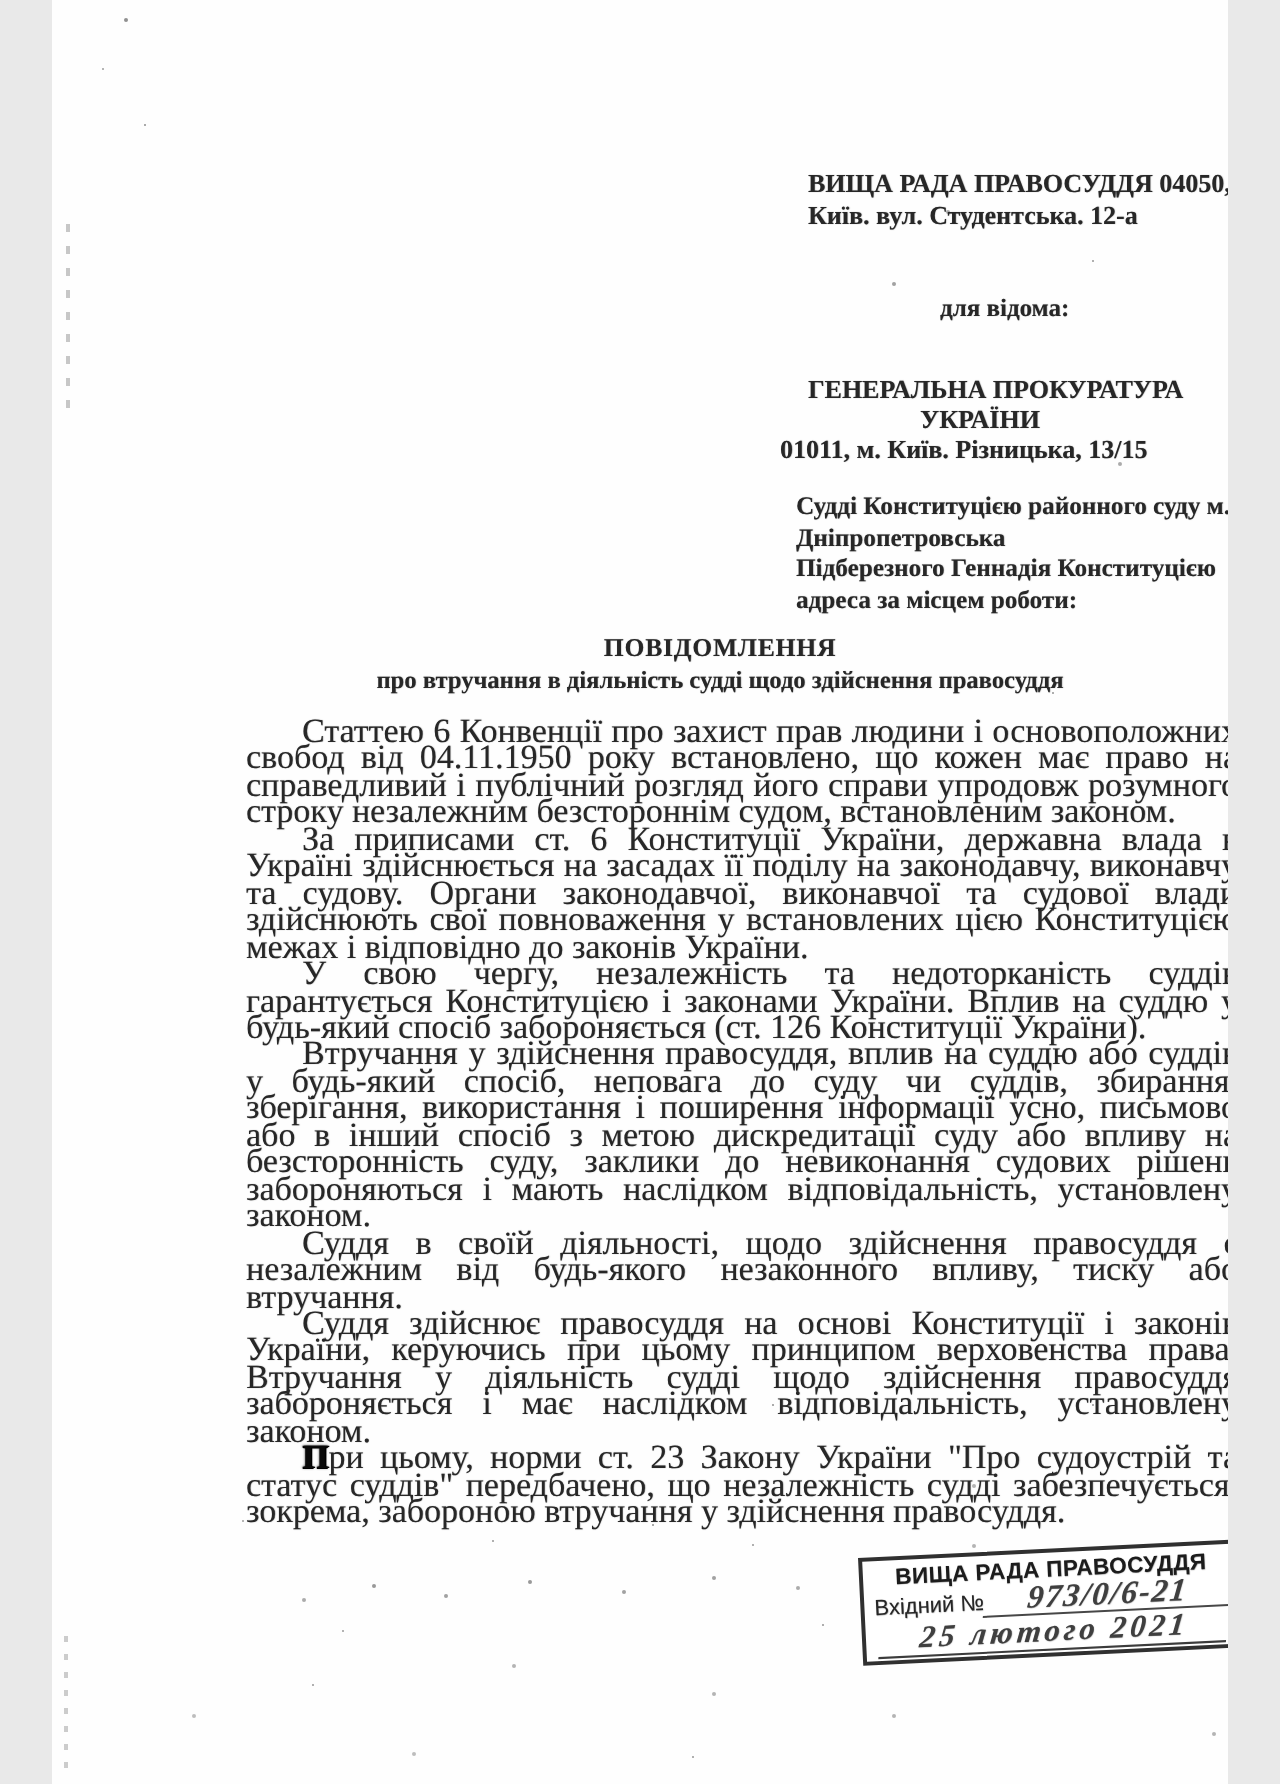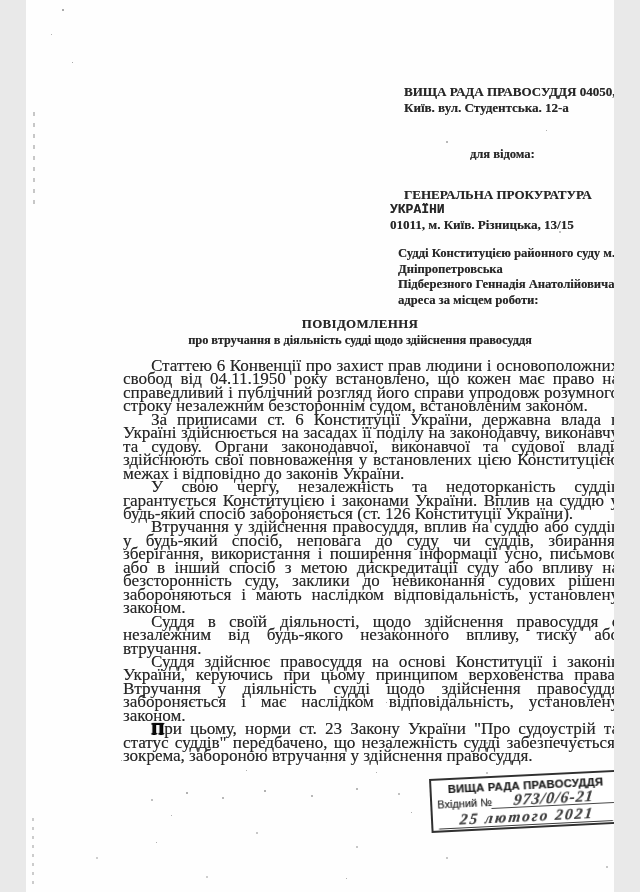--- a/index.html
+++ b/index.html
@@ -34,21 +34,21 @@
       360px 702px #ababab, 520px 702px #b0b0b0, 620px 702px #b0b0b0, 300px 762px #ababab,
       350px 772px #b0b0b0, 620px 762px #b3b3b3, 130px 842px #b0b0b0, 320px 878px #b0b0b0,
       95px 760px #b5b5b5, 270px 745px #b5b5b5, 220px 770px #b0b0b0, 385px 812px #aeaeae,
       145px 815px #b3b3b3, 505px 742px #b3b3b3, 610px 832px #b0b0b0, 628px 878px #b3b3b3; }
 
   
   .sender { position:absolute; left:378px; top:84px; width:240px; font-size:13px; font-weight:bold; line-height:15.5px; }
   .for-info { position:absolute; left:444px; top:147px; font-size:12.5px; font-weight:bold; }
   .prosecutor { position:absolute; left:364px; top:188px; width:200px; font-size:13px; font-weight:bold; line-height:14.8px; }
   .prosecutor .l1 { padding-left:14px; white-space:nowrap;text-align:right; }
-  .prosecutor .l2 { text-align:left;font-family:Liberation Mono, monospace; }
+  .prosecutor .l2 { text-align:center; }
   .prosecutor .l3 { white-space:nowrap; }
   .judge { position:absolute; left:372px; top:246px; width:228px; font-size:12.6px; font-weight:bold; line-height:15.6px; }
 
   
   .title-block { position:absolute; left:86px; top:317px; width:496px; text-align:center; }
   .doc-title { font-size:12.8px; font-weight:bold; letter-spacing:0.4px; }
   .doc-subtitle { font-size:12.3px; font-weight:bold; margin-top:1px; }
 
   
   .doc-body { position:absolute; left:97px; top:359px; width:496px; font-size:17px; line-height:13.45px; text-align:justify; }
@@ -89,21 +89,21 @@
 
     <div class="prosecutor">
       <div class="l1">ГЕНЕРАЛЬНА ПРОКУРАТУРА</div>
       <div class="l2">УКРАЇНИ</div>
       <div class="l3">01011, м. Київ. Різницька, 13/15</div>
     </div>
 
     <div class="judge">
       <div>Судді Конституцією районного суду м.</div>
       <div>Дніпропетровська</div>
-      <div>Підберезного Геннадія Анатолійовича</div>
+      <div>Підберезного Геннадія Конституцією</div>
       <div>адреса за місцем роботи:</div>
     </div>
 
     <div class="title-block">
       <div class="doc-title">ПОВІДОМЛЕННЯ</div>
       <div class="doc-subtitle">про втручання в діяльність судді щодо здійснення правосуддя</div>
     </div>
 
     <div class="doc-body">
       <p>Статтею 6 Конвенції про захист прав людини і основоположних свобод від 04.11.1950 року встановлено, що кожен має право на справедливий і публічний розгляд його справи упродовж розумного строку незалежним безстороннім судом, встановленим законом.</p>

